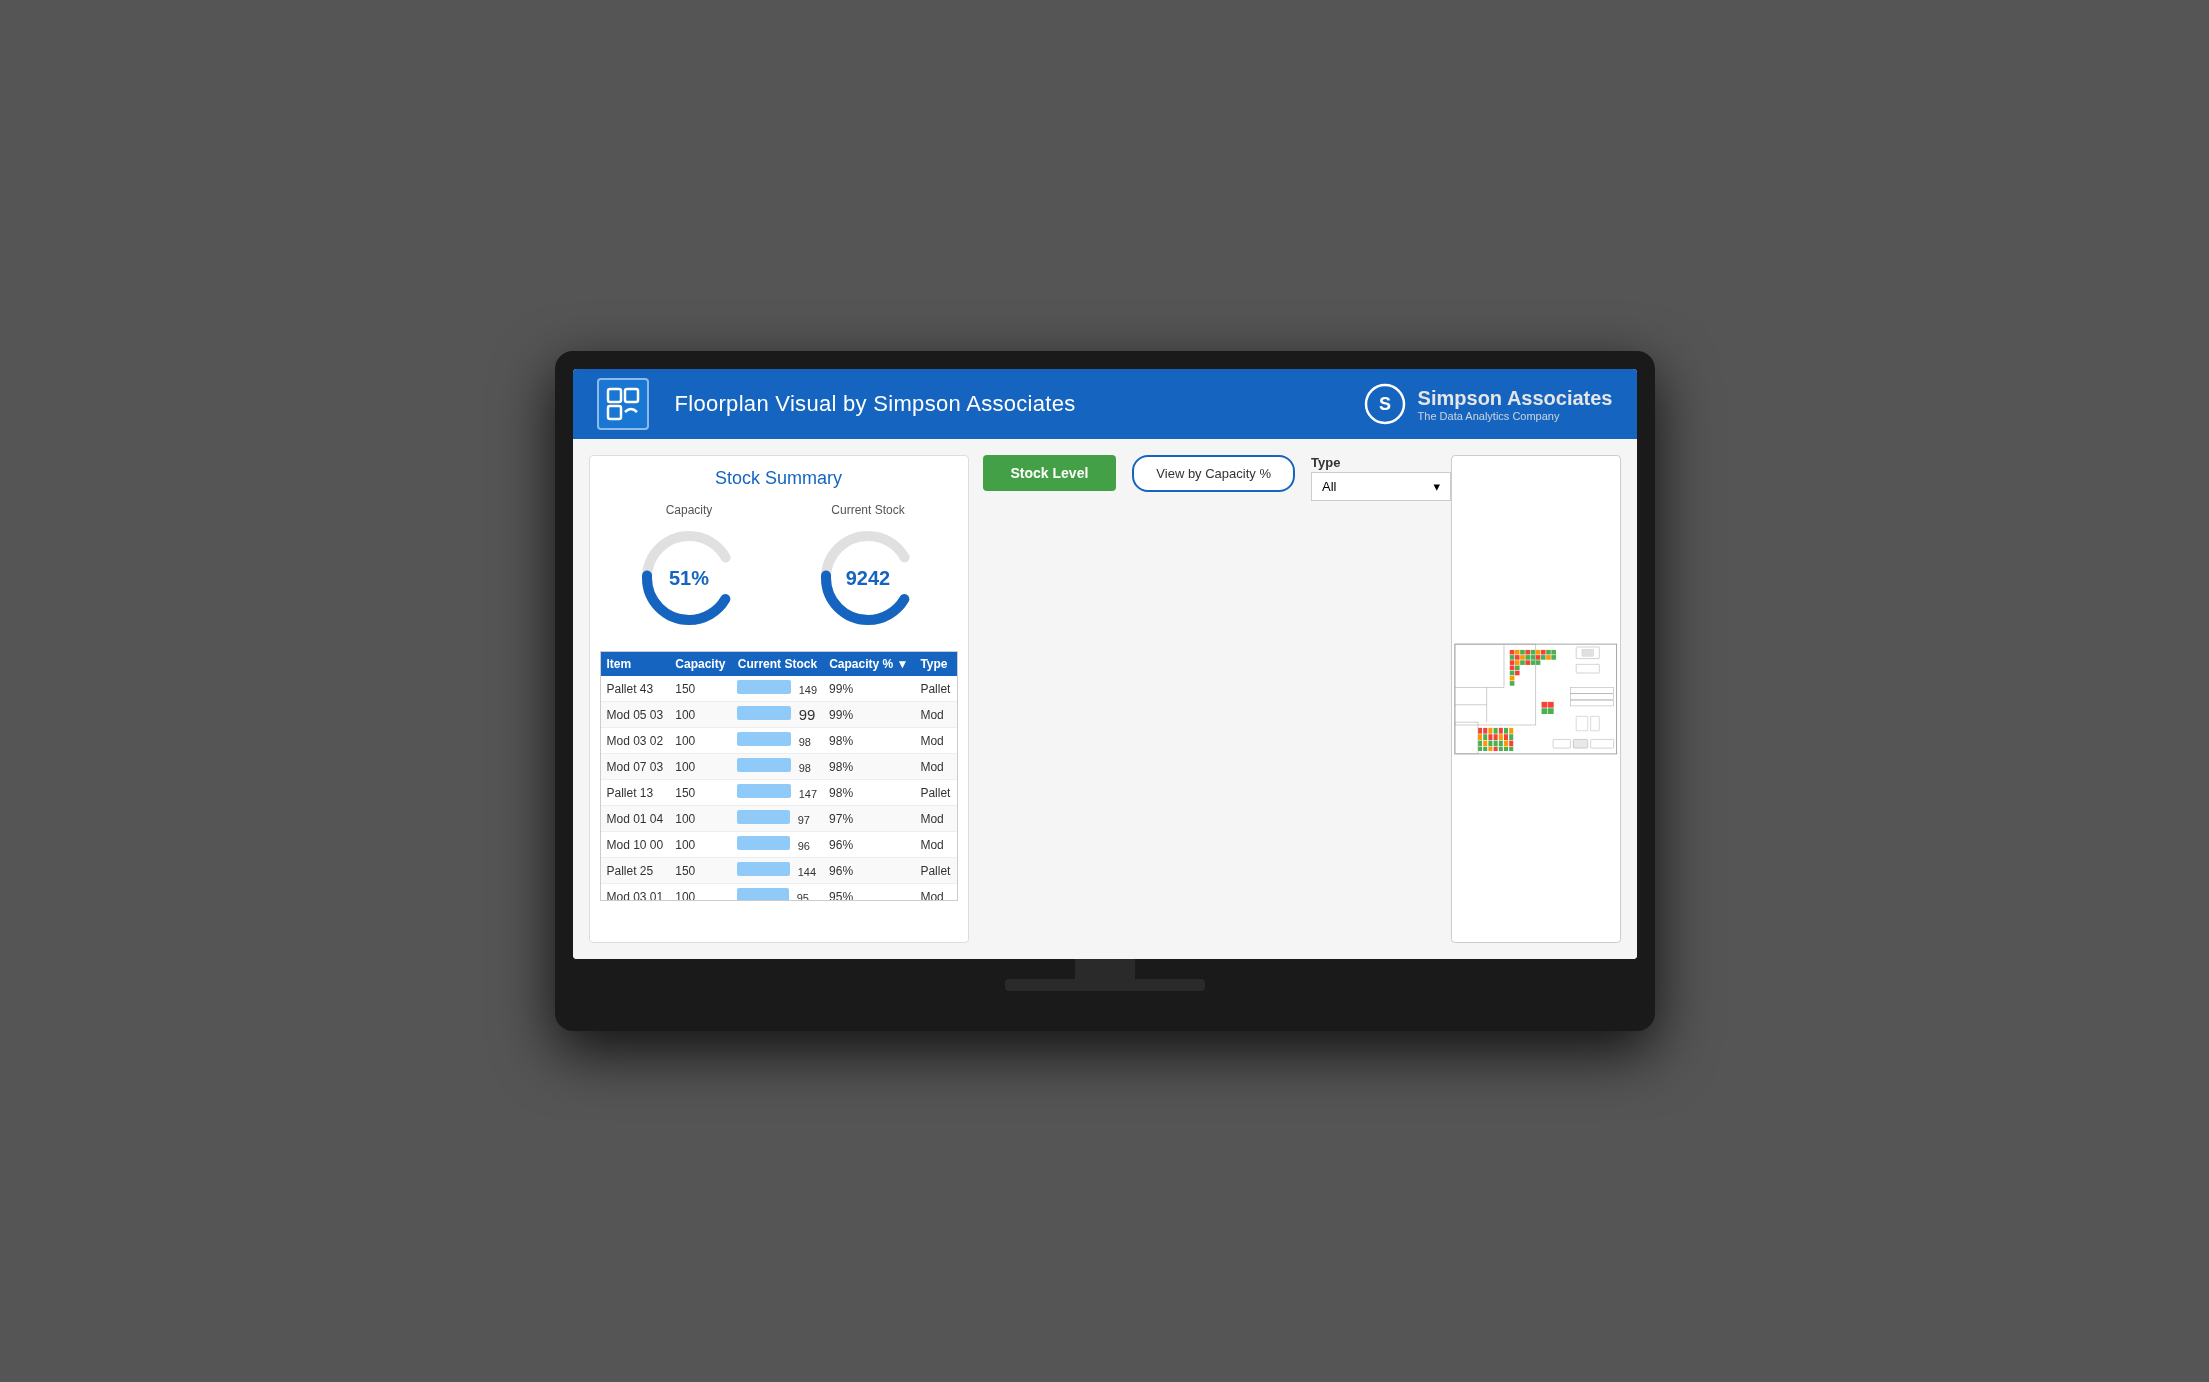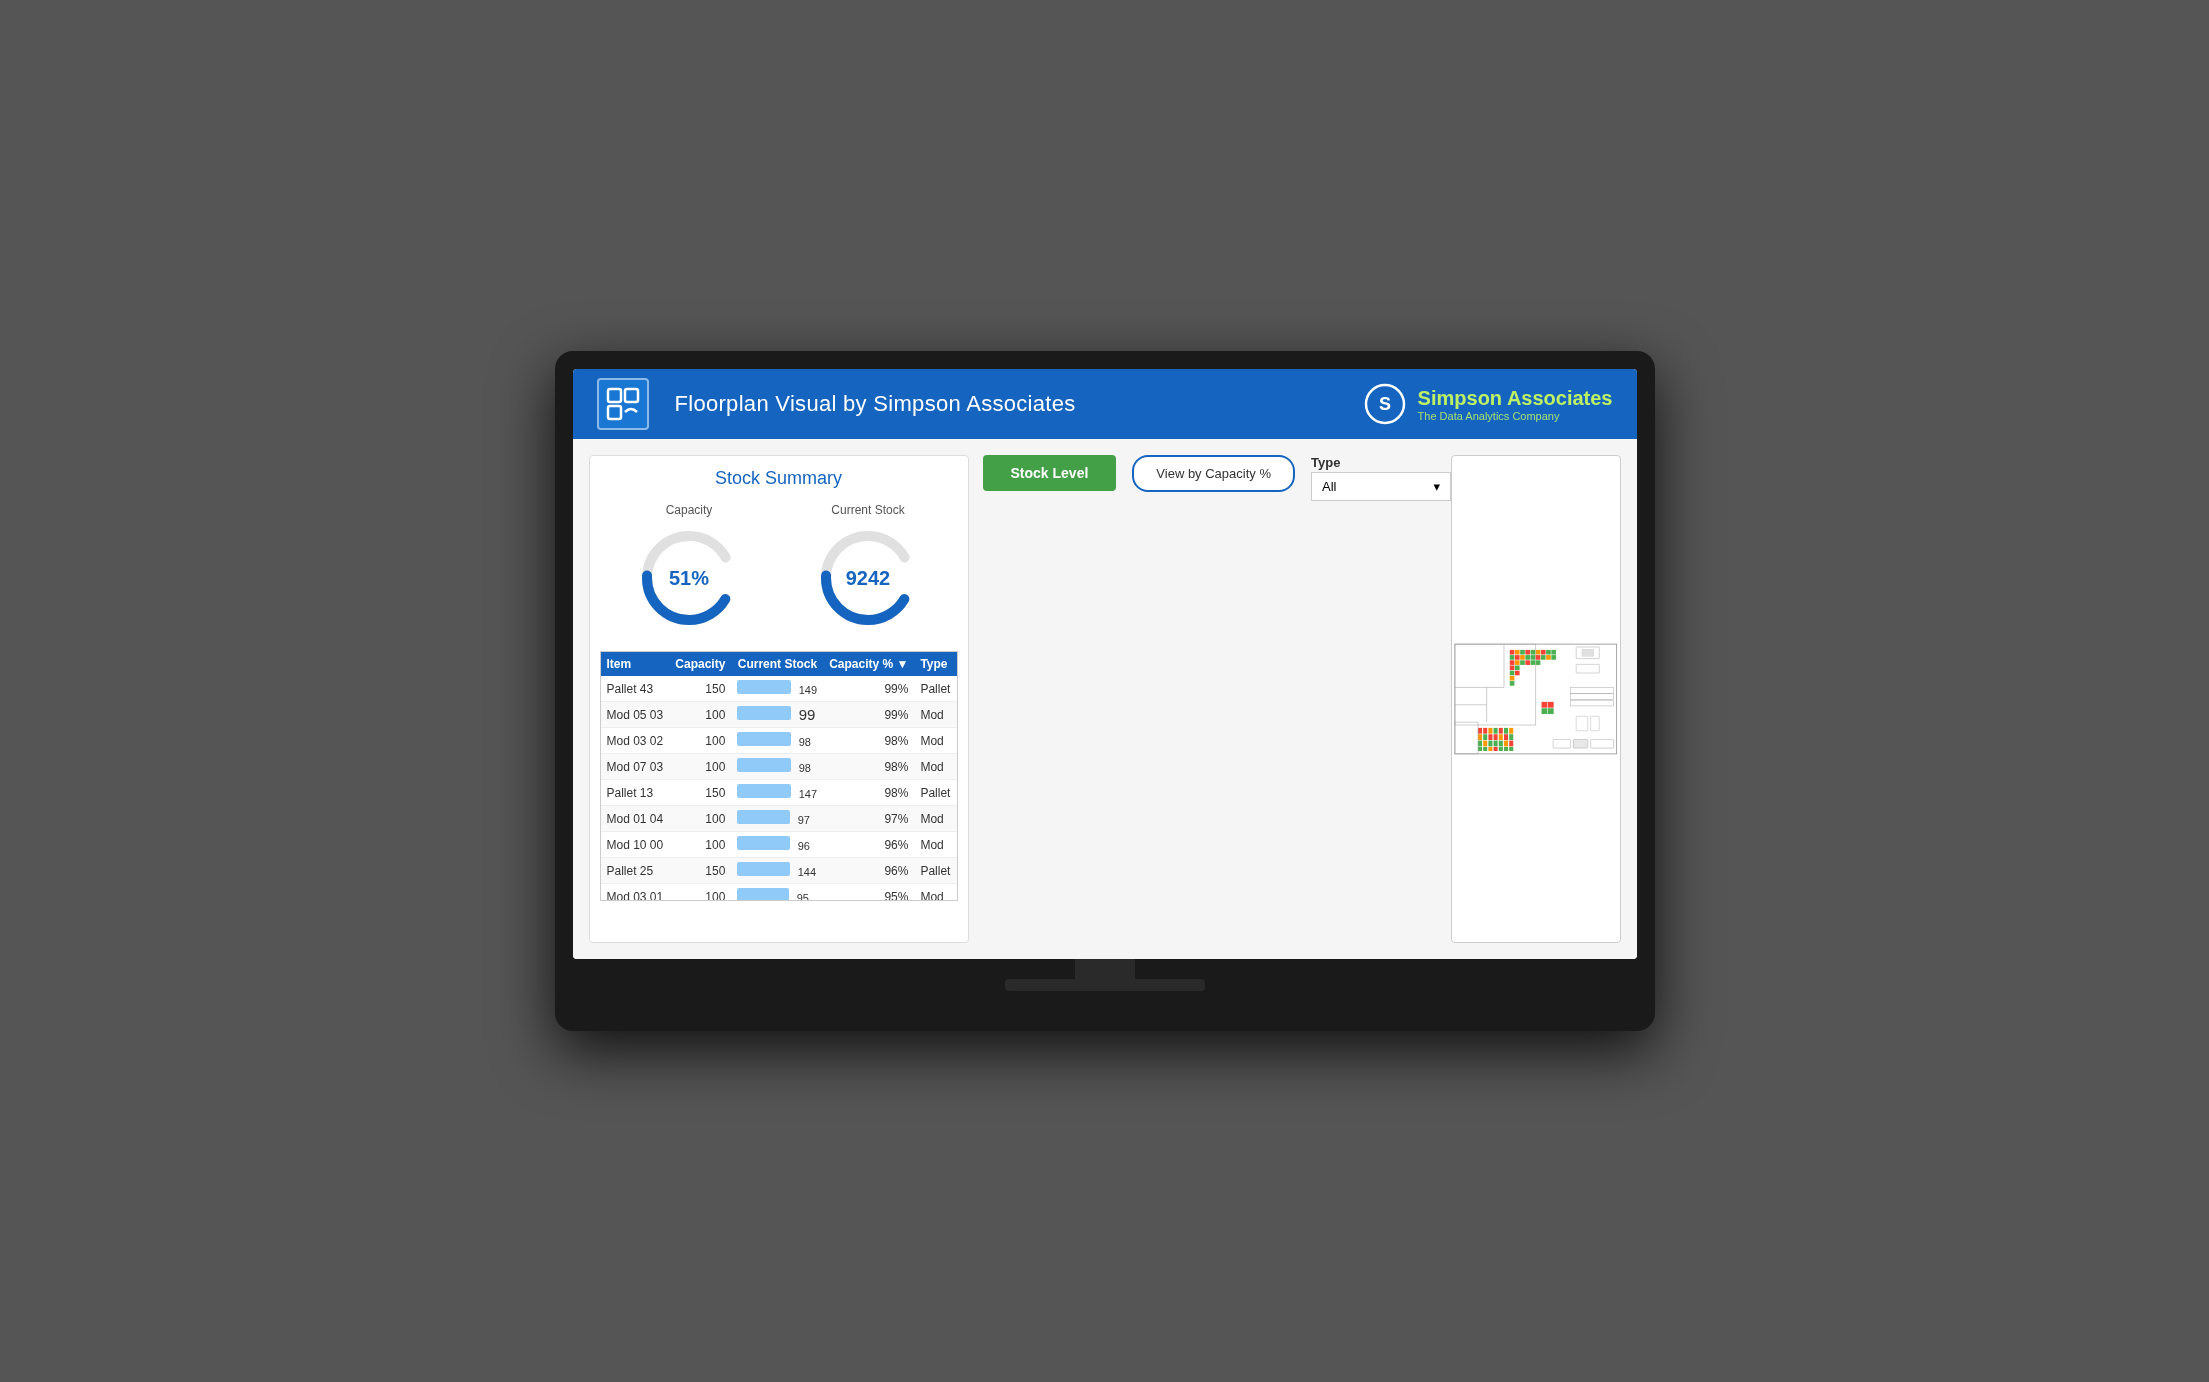--- a/index.html
+++ b/index.html
@@ -51,21 +51,21 @@
       letter-spacing: 0.3px;
     }
     .header-right {
       display: flex;
       align-items: center;
       gap: 12px;
     }
     .simpson-logo-icon {
       width: 42px; height: 42px;
     }
-    .simpson-text { color: #bef264; }
+    .simpson-text { color: #e5e5e5; }
     .simpson-text .name { font-size: 20px; font-weight: 600; }
     .simpson-text .sub { font-size: 11px; opacity: 0.85; }
 
     
     .main-content {
       display: flex;
       gap: 0;
       background: #f5f5f5;
       padding: 16px;
       min-height: 520px;
@@ -131,21 +131,21 @@
       text-align: left;
       font-weight: 600;
     }
     .data-table thead th.right { text-align: right; }
     .data-table tbody tr:nth-child(even) { background: #f9f9f9; }
     .data-table tbody td {
       padding: 4px 6px;
       color: #333;
       border-bottom: 1px solid #eee;
     }
-    .data-table tbody td.right { text-align: right; }
+    .data-table tbody td.right { }
     .capacity-bar-cell { padding: 4px 6px !important; }
     .capacity-bar {
       background: #90caf9;
       height: 14px;
       border-radius: 2px;
       display: inline-block;
     }
     .table-scroll-container {
       max-height: 250px;
       overflow-y: auto;

